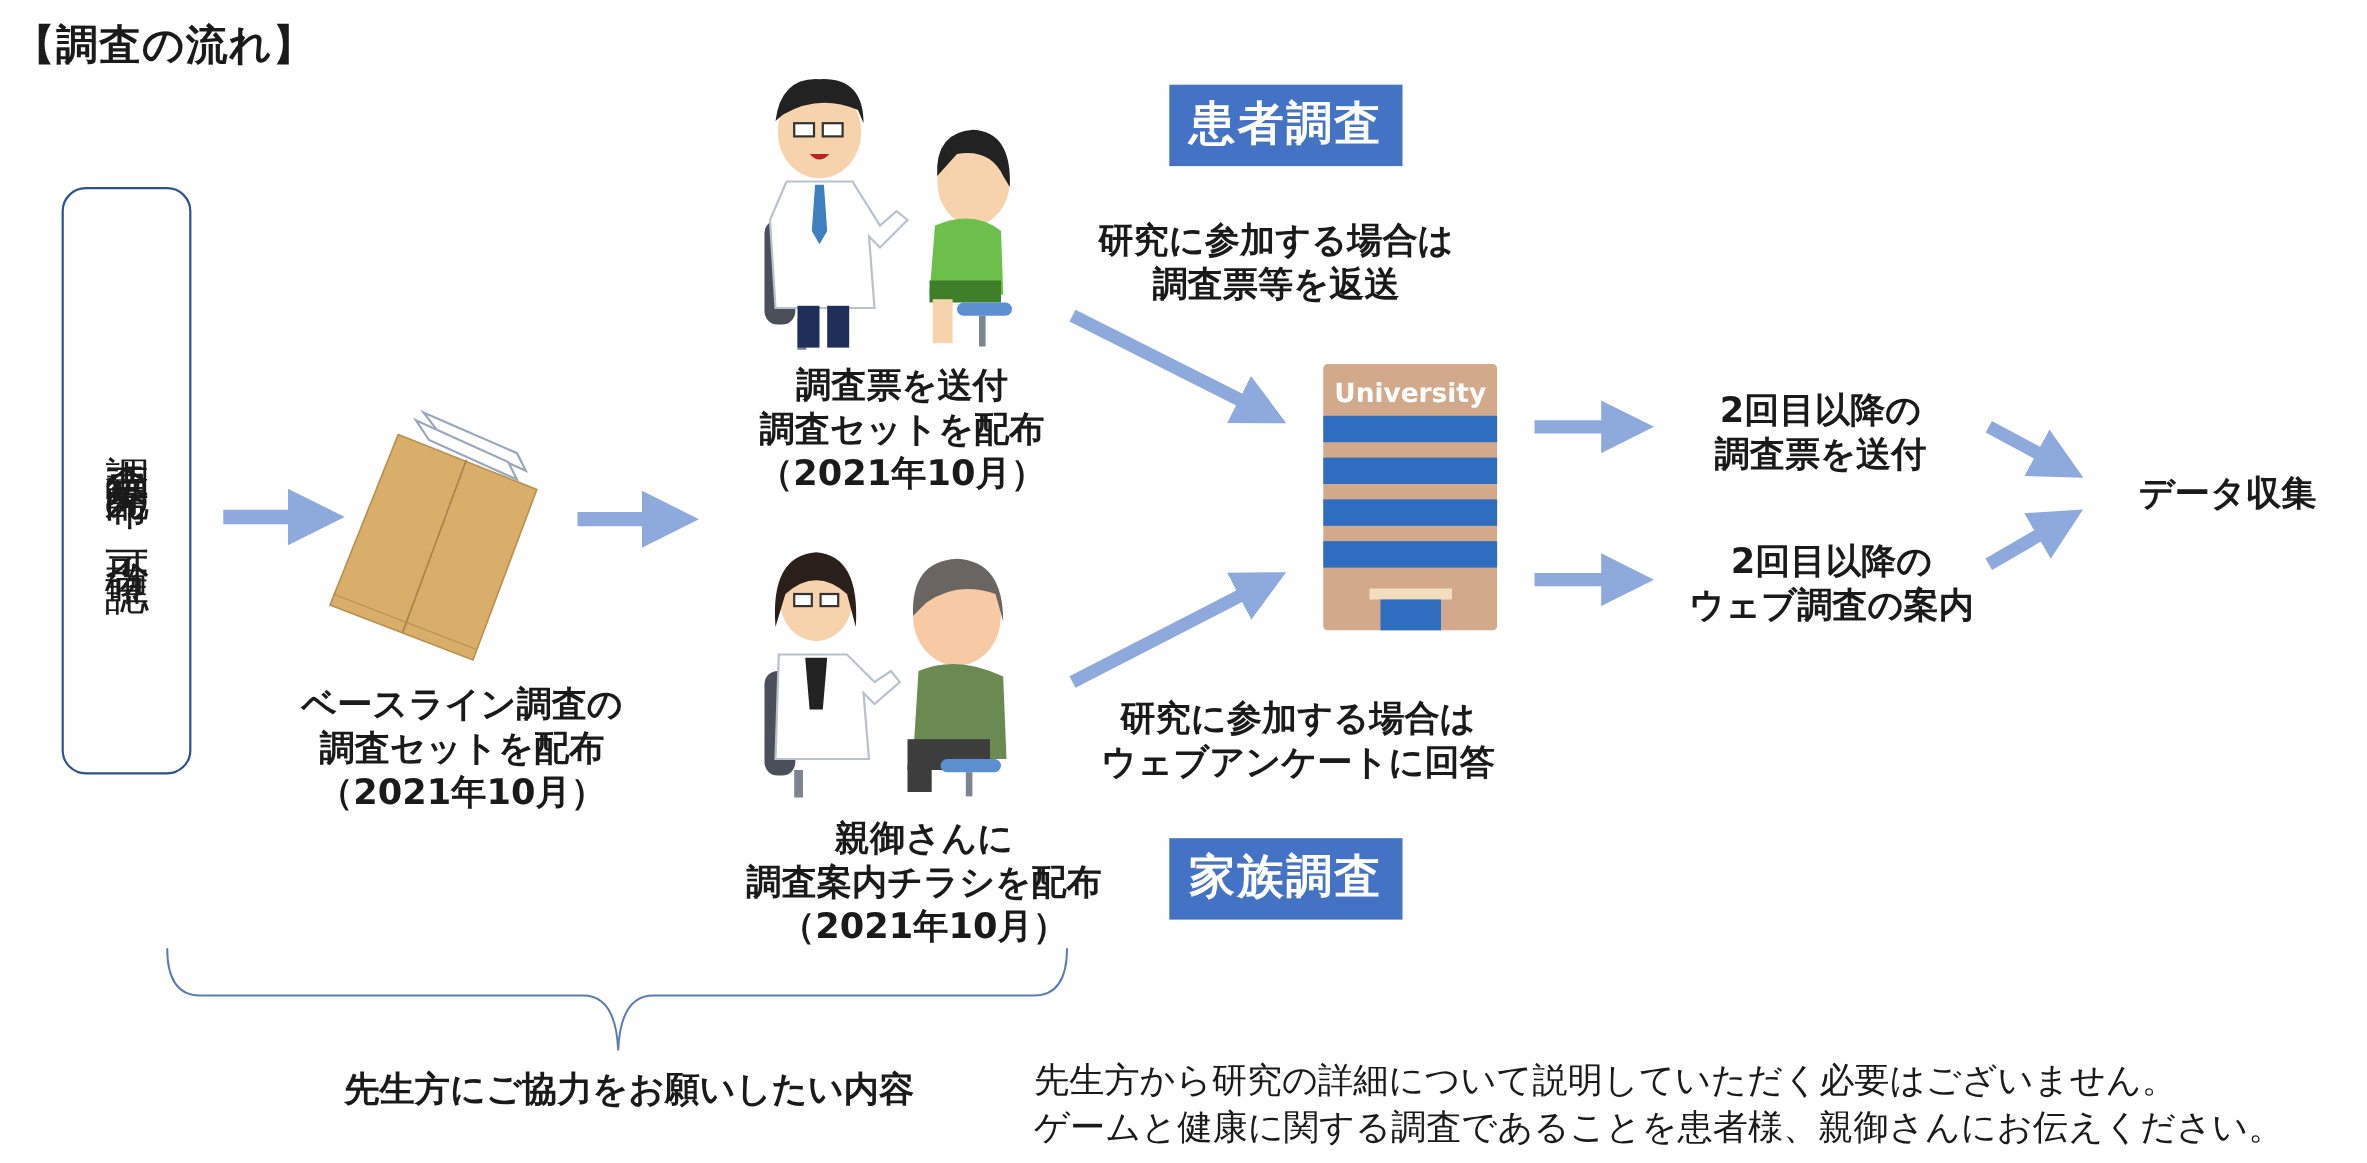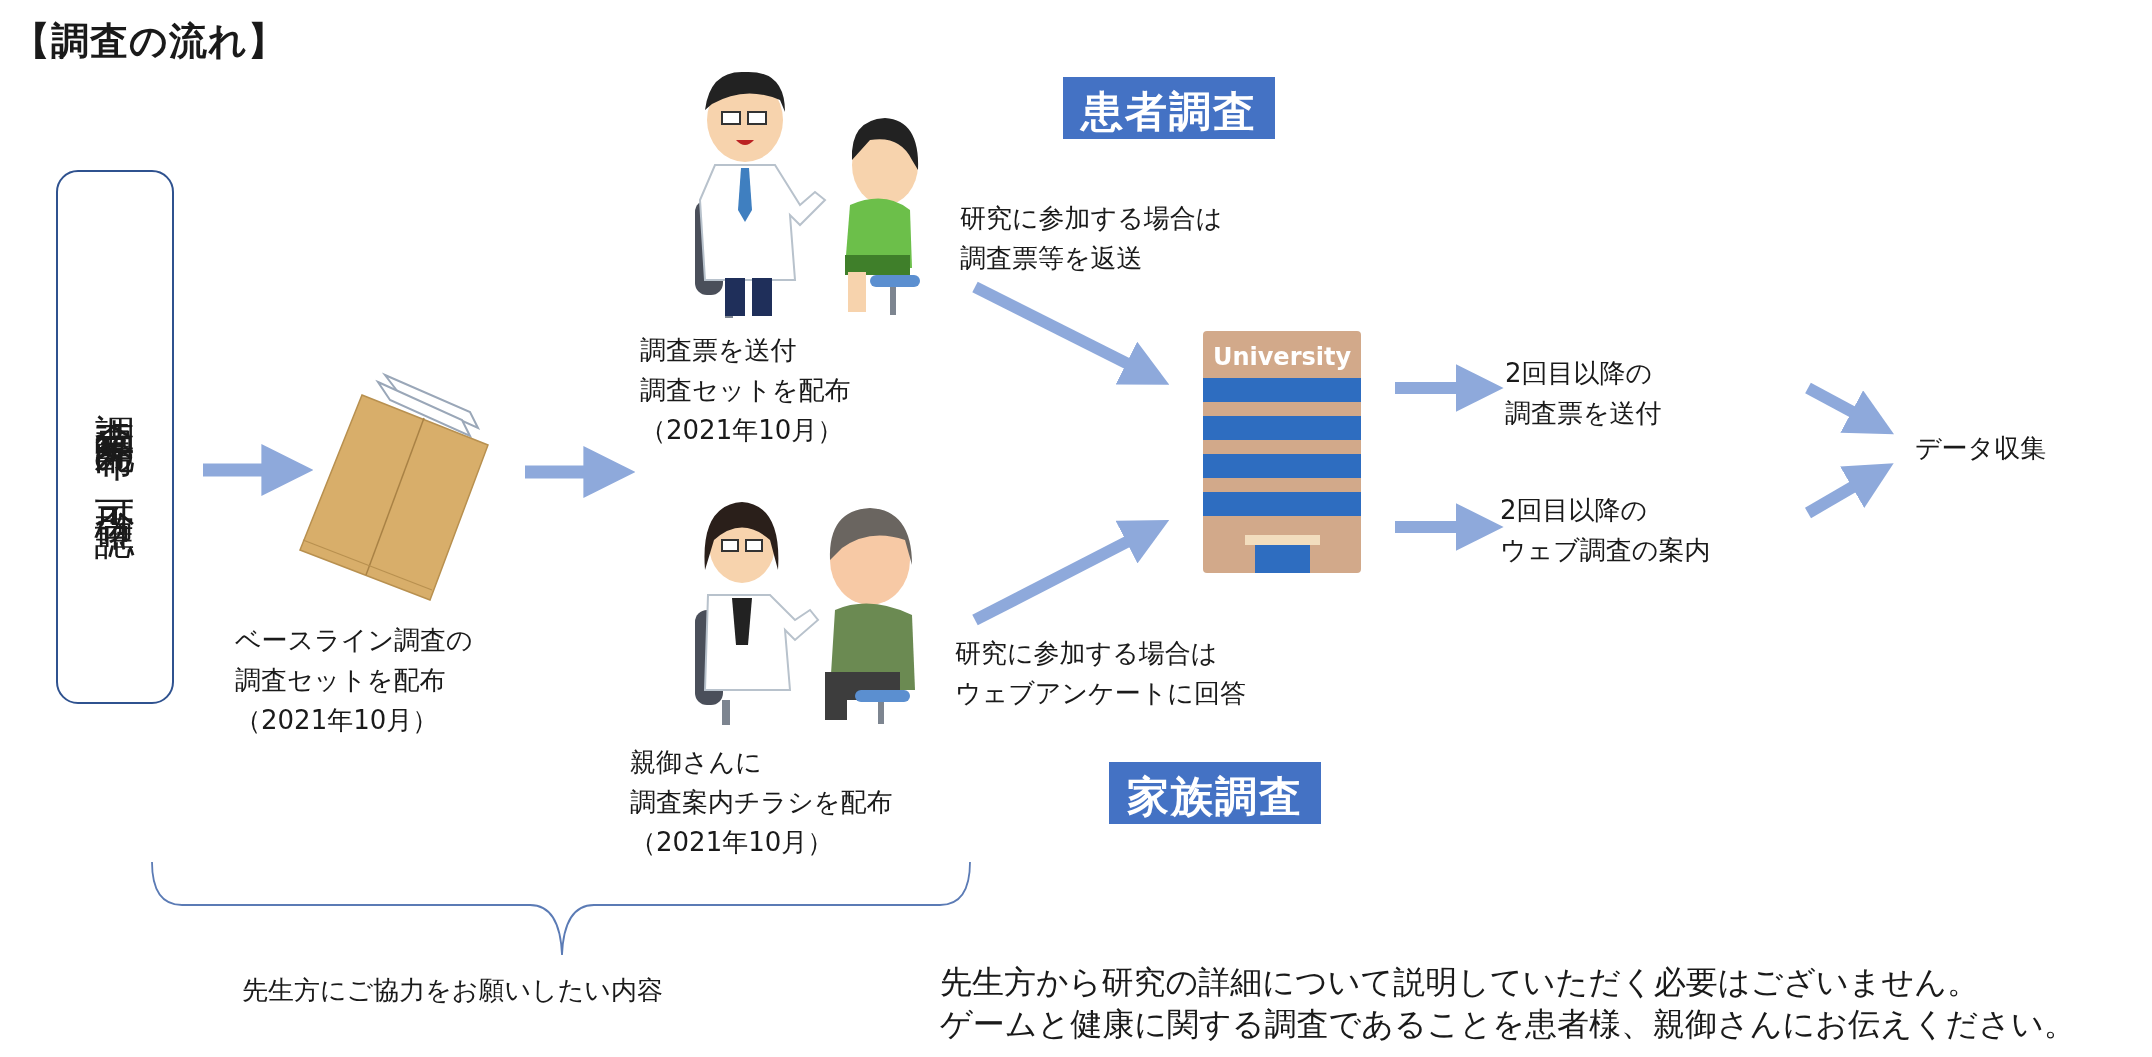--- a/index.html
+++ b/index.html
@@ -3,23 +3,23 @@
 <meta charset="utf-8">
 <style>
   html, body { margin:0; padding:0; background:#ffffff; }
   body { width:2152px; height:1057px; position:relative; overflow:hidden;
          font-family:"DejaVu Sans","Liberation Sans",sans-serif; color:#1a1a1a; }
   .abs { position:absolute; }
   .title { left:12px; top:16px; font-size:38px; font-weight:bold; letter-spacing:1px;text-align:center; }
   .vbox { left:56px; top:170px; width:118px; height:534px; border:2.5px solid #2F528F;
           border-radius:22px; box-sizing:border-box; display:flex; align-items:center; justify-content:center; }
   .vtext { writing-mode:vertical-rl; font-size:40px; letter-spacing:6px; line-height:1; }
-  .cap { font-size:26px; line-height:40px; white-space:pre-line; }
+  .cap { text-align:center; font-size:32px; line-height:40px; white-space:pre-line;font-weight:bold; }
   .label { background:#4472C4; color:#ffffff; font-size:42px; font-weight:bold; text-align:center;
-           width:212px; height:62px; line-height:70px; letter-spacing:2px; }
+           width:212px; height:74px; line-height:70px; letter-spacing:2px; }
   .note { font-size:32px; line-height:42px; white-space:pre-line; }
   svg.layer { position:absolute; left:0; top:0; }
 </style>
 </head>
 <body>
 
 <div class="abs title">【調査の流れ】</div>
 
 <div class="abs vbox">
   <span class="vtext">調査票等配布の可否確認</span>
@@ -106,21 +106,21 @@
 調査セットを配布
 （2021年10月）</div>
 <div class="abs cap" style="left:640px; top:330px; width:360px;">調査票を送付
 調査セットを配布
 （2021年10月）</div>
 <div class="abs cap" style="left:630px; top:742px; width:420px;">親御さんに
 調査案内チラシを配布
 （2021年10月）</div>
 
 <div class="abs label" style="left:1063px; top:77px;">患者調査</div>
-<div class="abs label" style="left:1063px; top:762px;margin-left:46px;">家族調査</div>
+<div class="abs label" style="left:1063px; top:762px;">家族調査</div>
 
 <div class="abs cap" style="left:960px; top:198px; width:400px;">研究に参加する場合は
 調査票等を返送</div>
 <div class="abs cap" style="left:955px; top:633px; width:450px;">研究に参加する場合は
 ウェブアンケートに回答</div>
 
 <div class="abs cap" style="left:1505px; top:353px; width:300px;">2回目以降の
 調査票を送付</div>
 <div class="abs cap" style="left:1500px; top:490px; width:330px;">2回目以降の
 ウェブ調査の案内</div>

